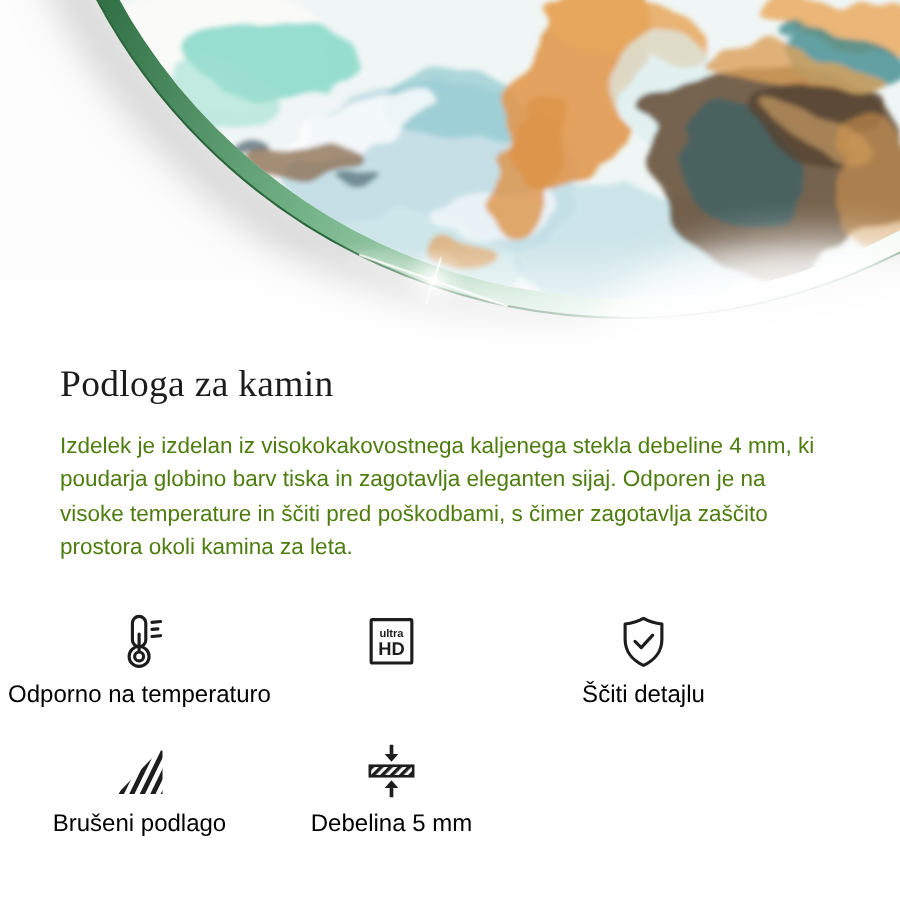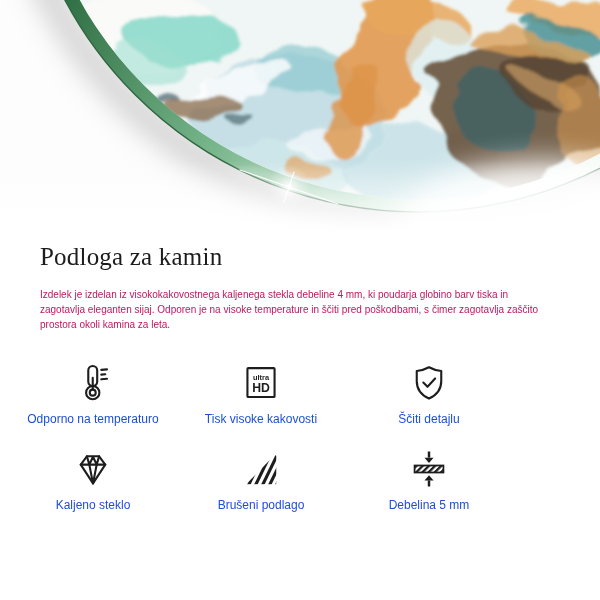--- a/index.html
+++ b/index.html
@@ -5,27 +5,27 @@
   html,body{margin:0;padding:0;background:#ffffff;}
   body{width:600px;height:600px;overflow:hidden;
        font-family:"Liberation Sans","DejaVu Sans",sans-serif;color:#1e1e1e;}
   .page{width:580px;height:600px;background:#ffffff;position:relative;}
   .hero{width:600px;height:235px;display:block;position:relative;}
   .hero svg{display:block;}
   .content{padding:0 30px 0 40px;}
   h1.title{margin:6px 0 0;font-family:"Liberation Serif","DejaVu Serif",serif;
            font-weight:400;font-size:25px;line-height:1.3;color:#1c1c1c;letter-spacing:.2px;}
   h1.title span{display:block;}
-  p.desc{margin:13px 0 0;font-size:10px;line-height:1.5;color:#be185d;max-width:537px;}
+  p.desc{margin:13px 0 0;font-size:15px;line-height:1.5;color:#4d7c0f;max-width:537px;}
   .features{margin:30px 0 0 -31px;width:504px;display:grid;
             grid-template-columns:repeat(3,168px);row-gap:22px;}
   .feature{display:flex;flex-direction:column;align-items:center;}
   .icon-box{height:42px;width:42px;display:flex;align-items:center;justify-content:center;}
   .icon-box svg{display:block;width:42px;height:42px;}
-  .f-label{margin-top:8px;font-size:12px;line-height:14px;color:#1d4ed8;text-align:right;white-space:nowrap;}
+  .f-label{margin-top:8px;font-size:16px;line-height:14px;color:#000000;text-align:right;white-space:nowrap;}
   .ic{stroke:#1d1d1d;fill:none;stroke-width:2.4;stroke-linecap:round;stroke-linejoin:round;}
   .t-ultra{font-family:"Liberation Sans",sans-serif;font-weight:700;font-size:8.5px;fill:#1d1d1d;}
   .t-hd{font-family:"Liberation Sans",sans-serif;font-weight:700;font-size:14px;fill:#1d1d1d;}
 </style>
 </head>
 <body>
 
 <div class="page">
 
   <div class="hero">
@@ -140,48 +140,34 @@
       </div>
 
       <div class="feature">
         <div class="icon-box">
           <svg viewBox="0 0 48 48">
             <rect x="8.5" y="7" width="31" height="33" rx="1" class="ic" stroke-width="2.8"></rect>
             <text x="24" y="20" text-anchor="middle" class="t-ultra">ultra</text>
             <text x="24" y="34" text-anchor="middle" class="t-hd">HD</text>
           </svg>
         </div>
-        <div class="f-label">Tisk visoke kakovosti</div>
       </div>
 
       <div class="feature">
         <div class="icon-box">
           <svg viewBox="0 0 48 48">
             <g class="ic">
               <path d="M24 6 C28 8.2 33.5 9.8 38 10.3 V22 C38 31.5 31.8 38.2 24 41.8 C16.2 38.2 10 31.5 10 22 V10.3 C14.5 9.8 20 8.2 24 6 Z"></path>
               <path d="M17.5 23.5 L22.3 28.3 L31 18.8"></path>
             </g>
           </svg>
         </div>
         <div class="f-label">Ščiti detajlu</div>
       </div>
 
-      <div class="feature">
-        <div class="icon-box">
-          <svg viewBox="0 0 48 48">
-            <g class="ic" stroke-width="2.2">
-              <path d="M10 19 L17 9.5 H31 L38 19 L24 40.5 Z"></path>
-              <path d="M10 19 H38"></path>
-              <path d="M17 9.5 L19.8 19 L24 10 L28.2 19 L31 9.5"></path>
-              <path d="M19.8 19 L24 40.5 L28.2 19"></path>
-            </g>
-          </svg>
-        </div>
-        <div class="f-label">Kaljeno steklo</div>
-      </div>
 
       <div class="feature">
         <div class="icon-box">
           <svg viewBox="0 0 48 48">
             <defs>
               <clipPath id="triClip">
                   <path d="M7 41.5 L41.5 41.5 L41.5 6 Z"></path>
                 </clipPath>
             </defs>
             <g clip-path="url(#triClip)" stroke="#1d1d1d" stroke-width="3.6">

